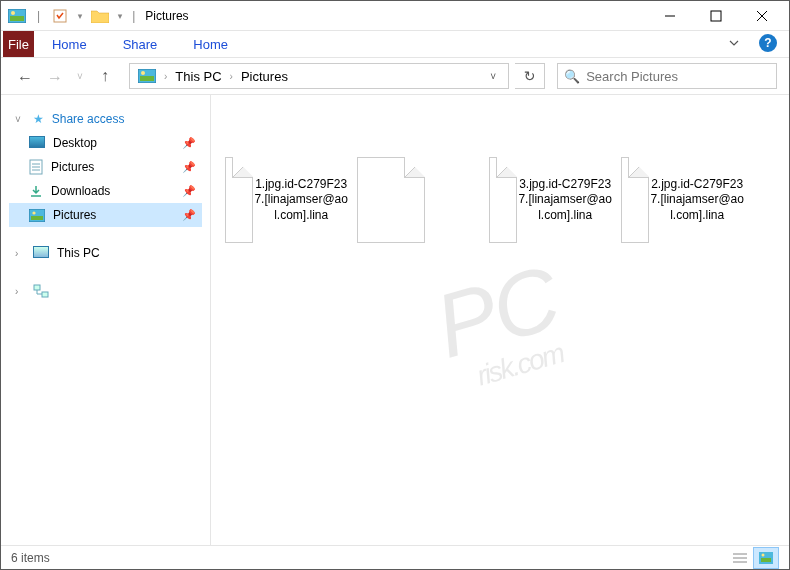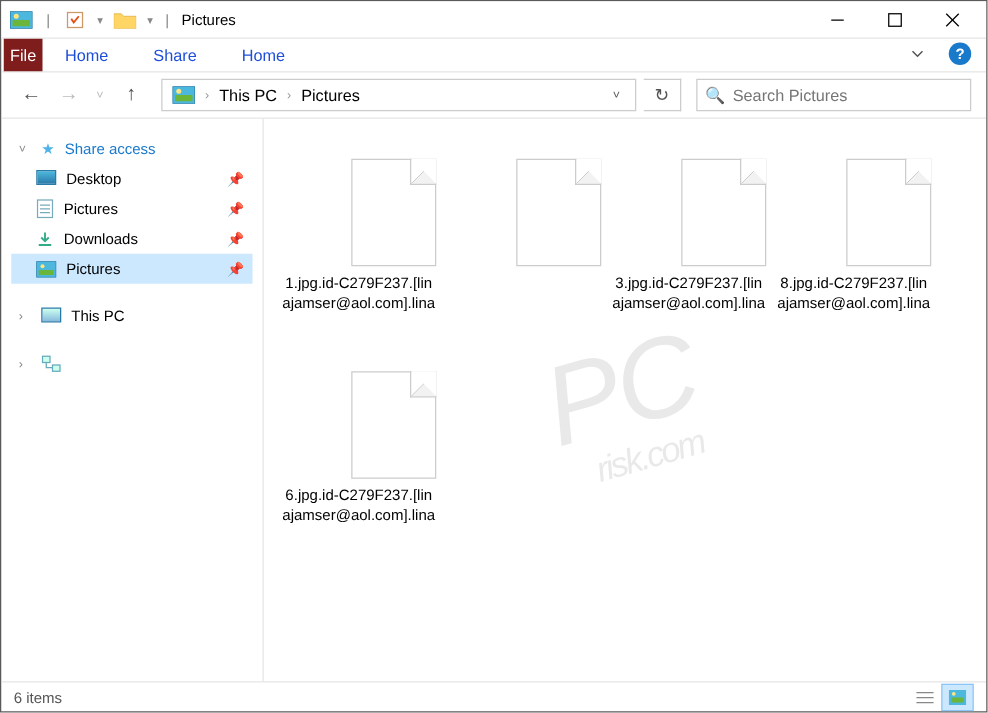--- a/index.html
+++ b/index.html
@@ -35,21 +35,21 @@
 .sidebar { width: 210px; border-right: 1px solid #e5e5e5; padding: 12px 8px; overflow: hidden; }
 .nav-group { margin-bottom: 14px; }
 .nav-item { display: flex; align-items: center; height: 24px; padding: 0 6px 0 20px; gap: 8px; font-size: 13px; }
 .nav-item.quick { color: #1979ca; padding-left: 6px; }
 .nav-item.selected { background: #cce8ff; }
 .nav-item .pin { margin-left: auto; color: #8a8a8a; font-size: 11px; }
 .nav-item .label { flex: 1; }
 .chev-tree { color: #888; font-size: 10px; width: 10px; }
 
 .file-area { flex: 1; padding: 20px 10px; display: flex; flex-wrap: wrap; align-content: flex-start; gap: 0; position: relative; }
-.file-item { width: 132px; height: 170px; display: flex; flex-direction: column; align-items: flex-end; text-align: center; padding: 6px 4px; }
+.file-item { width: 132px; height: 170px; display: flex; flex-direction: row; align-items: center; text-align: center; padding: 6px 4px; }
 .file-icon { width: 68px; height: 86px; background: #fff; border: 1px solid #ccc; position: relative; margin-bottom: 6px; margin-top: 6px; }
 .file-icon::before { content: ""; position: absolute; top: -1px; right: -1px; width: 20px; height: 20px; background: linear-gradient(135deg, #fff 0%, #fff 48%, #ccc 50%, #f2f2f2 52%, #f2f2f2 100%); border-left: 1px solid #ccc; border-bottom: 1px solid #ccc; }
 .file-icon::after { content: ""; position: absolute; top: -1px; right: -1px; width: 20px; height: 20px; background: #fff; clip-path: polygon(0 0, 100% 0, 100% 100%); }
 .file-name { font-size: 12px; line-height: 1.3; word-break: break-all; max-width: 126px; }
 
 .status-bar { height: 24px; border-top: 1px solid #e5e5e5; display: flex; align-items: center; padding: 0 10px; font-size: 12px; color: #555; }
 .view-toggles { margin-left: auto; display: flex; gap: 0; }
 .view-toggle { width: 26px; height: 22px; display: flex; align-items: center; justify-content: center; border: 1px solid transparent; }
 .view-toggle.active { background: #cce8ff; border: 1px solid #8cc6f7; }
 
@@ -237,25 +237,21 @@
     </div>
     <div class="file-item">
       <div class="file-icon"></div>
     </div>
     <div class="file-item">
       <div class="file-icon"></div>
       <div class="file-name">3.jpg.id-C279F237.[linajamser@aol.com].lina</div>
     </div>
     <div class="file-item">
       <div class="file-icon"></div>
-      <div class="file-name">8.jpg.id-C279F237.[linajamser@aol.com].lina</div>
-    </div>
-    <div class="file-item">
-      <div class="file-icon"></div>
-      <div class="file-name">6.jpg.id-C279F237.[linajamser@aol.com].lina</div>
+      <div class="file-name">2.jpg.id-C279F237.[linajamser@aol.com].lina</div>
     </div>
   </div>
 </div>
 
 <div class="status-bar">
   <span>6 items</span>
   <div class="view-toggles">
     <div class="view-toggle">
       <svg width="14" height="12" viewBox="0 0 14 12">
           <line x1="0" y1="2" x2="14" y2="2" stroke="#888"></line>

